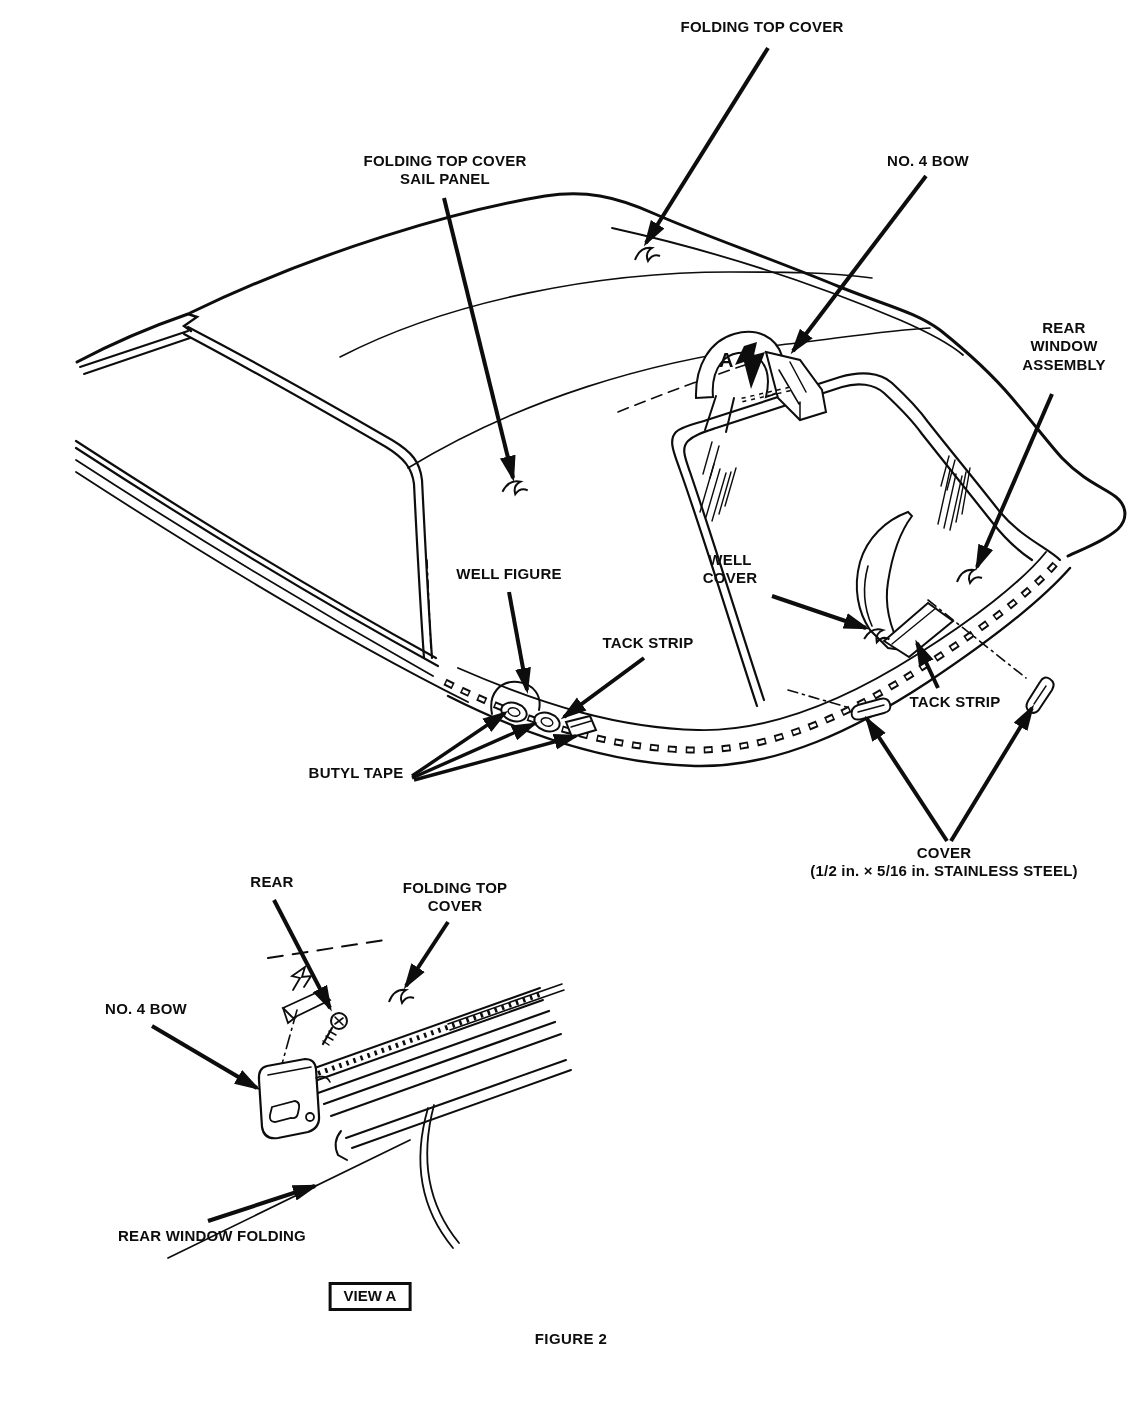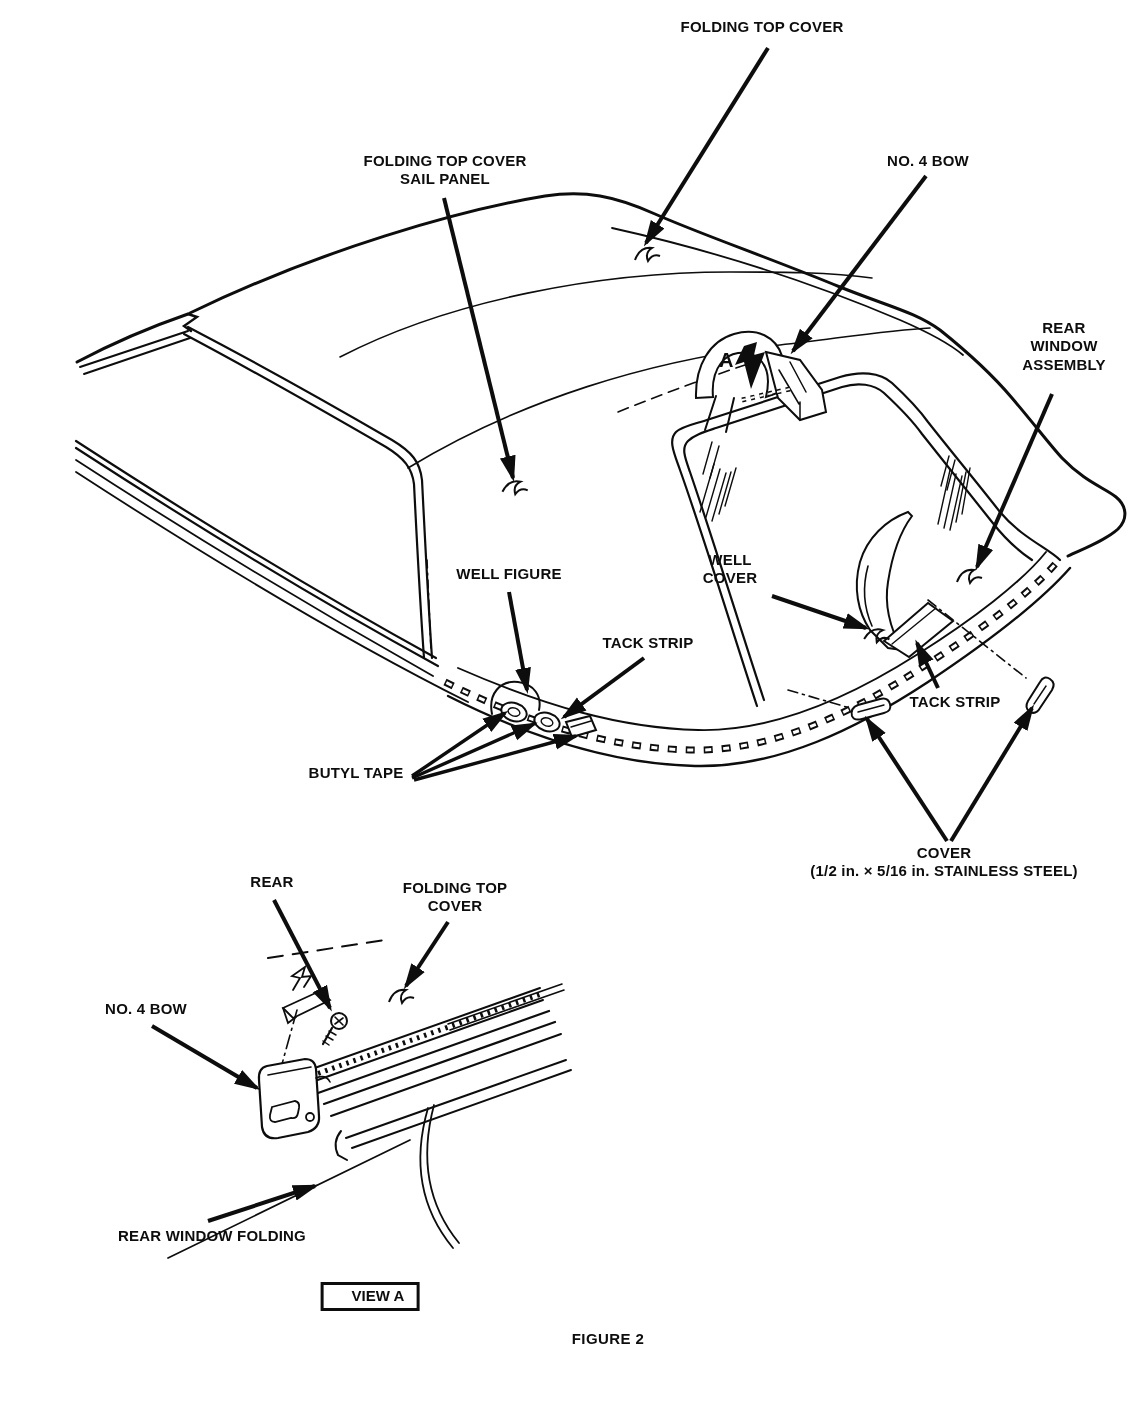--- a/index.html
+++ b/index.html
@@ -4,21 +4,21 @@
 <style>
   html,body{margin:0;padding:0;background:#ffffff;}
   #page{position:relative;width:1136px;height:1408px;background:#ffffff;overflow:hidden;
         font-family:"Liberation Sans", sans-serif;border-radius:22px;}
   #art{position:absolute;left:0;top:0;}
   .lbl{position:absolute;transform:translateX(-50%);color:#0d0d0d;
        font:700 15px/1.22 "Liberation Sans", sans-serif;
        letter-spacing:.2px;text-align:center;white-space:nowrap;}
   .marker-a{position:absolute;color:#0d0d0d;font:700 20px "Liberation Sans", sans-serif;}
   .viewbox{position:absolute;transform:translateX(-50%);border:3px solid #0d0d0d;
-       padding:2px 12px 3px 28px;color:#0d0d0d;
+       padding:2px 12px 3px 12px;color:#0d0d0d;
        font:700 15px/1.2 "Liberation Sans", sans-serif;white-space:nowrap;}
   .caption{position:absolute;transform:translateX(-50%);color:#0d0d0d;
        font:700 15px "Liberation Sans", sans-serif;letter-spacing:.4px;white-space:nowrap;}
 </style>
 </head>
 <body>
 
 <div id="page">
 
 <svg id="art" width="1136" height="1408" viewBox="0 0 1136 1408">
@@ -241,14 +241,14 @@
     <div>FOLDING TOP</div>
     <div>COVER</div>
   </div>
 
   <div class="lbl" style="left:146px;top:1000px">NO. 4 BOW</div>
 
   <div class="lbl" style="left:212px;top:1227px">REAR WINDOW FOLDING</div>
 
   <div class="viewbox" style="left:370px;top:1282px">VIEW A</div>
 
-  <div class="caption" style="left:608px;top:1330px">FIGURE 2</div>
+  <div class="caption" style="left:571px;top:1330px">FIGURE 2</div>
 </div>
 
 </body></html>

